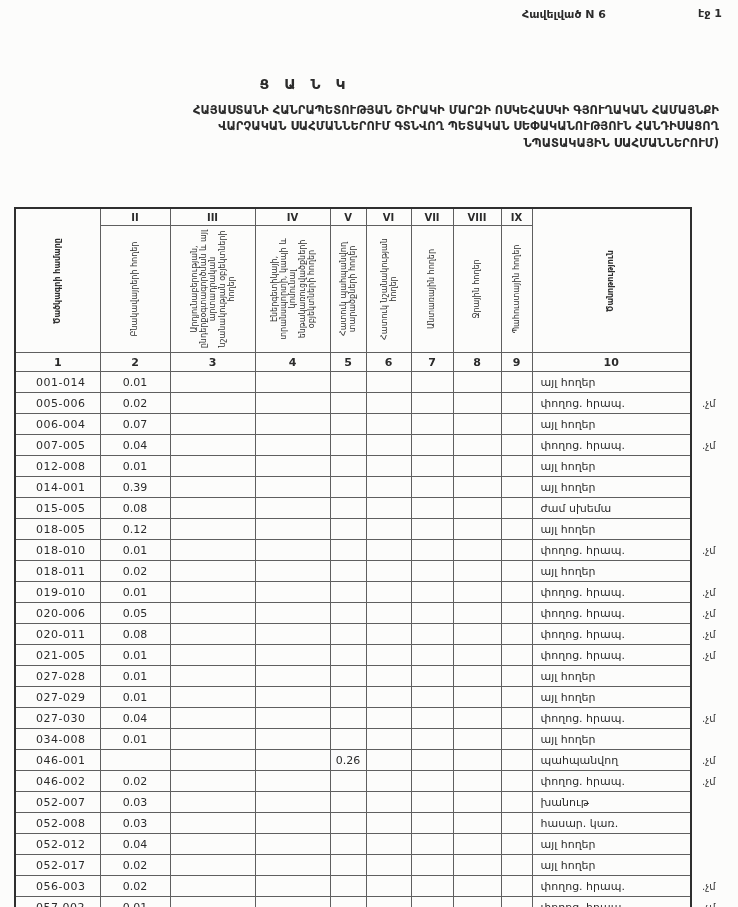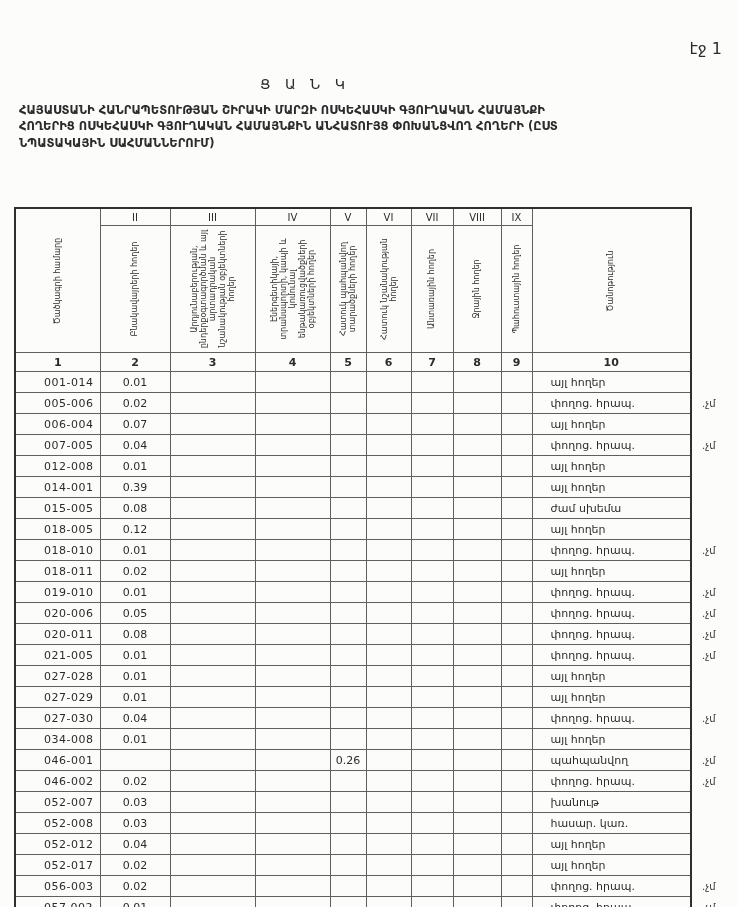--- a/index.html
+++ b/index.html
@@ -1,64 +1,65 @@
 <!DOCTYPE html>
 <html><head>
 <meta charset="utf-8">
 <style>
   html,body{margin:0;padding:0;}
   body{
     width:738px;height:907px;position:relative;overflow:hidden;
     background:#fcfcfb;color:#2b2b2b;
     font-family:"DejaVu Sans", sans-serif;
   }
-  .page-label{position:absolute;top:7px;right:16px;font-size:16px;font-weight:normal;margin-top:32px;}
+  .page-label{position:absolute;top:7px;right:16px;font-size:11px;font-weight:bold;}
   .annex{position:absolute;top:8px;left:430px;width:268px;text-align:center;
          font-size:11px;font-weight:bold;line-height:1.3;}
   .doc-title{position:absolute;top:76px;left:0;width:610px;text-align:center;
-             font-size:14px;font-weight:normal;letter-spacing:5px;}
-  .doc-subtitle{position:absolute;top:102px;left:19px;width:700px;text-align:left;
+             font-size:14px;font-weight:bold;letter-spacing:5px;}
+  .doc-subtitle{position:absolute;top:102px;left:19px;width:700px;text-align:right;
                 font-size:11.5px;font-weight:bold;line-height:1.42;}
   table{position:absolute;top:207px;left:14px;border-collapse:collapse;table-layout:fixed;}
   th,td{border:1px solid #5f5f5f;padding:0;margin:0;font-weight:normal;overflow:hidden;}
   col.c-code{width:85px;} col.c2{width:70px;} col.c3{width:85px;} col.c4{width:75px;}
   col.c5{width:36px;} col.c6{width:45px;} col.c7{width:42px;} col.c8{width:48px;}
   col.c9{width:31px;} col.c-note{width:159px;} col.c-margin{width:46px;}
-  .roman-row th{height:16px;font-size:10px;font-weight:normal;text-align:center;}
+  .roman-row th{height:16px;font-size:10px;font-weight:bold;text-align:center;}
   .vert-row th{height:126px;}
   .num-row th{height:18px;font-size:11px;font-weight:bold;text-align:center;}
   .vcell{position:relative;}
   .vtext{position:absolute;left:50%;top:50%;
          transform:translate(-50%,-50%) rotate(-90deg);
          font-size:8px;line-height:1.15;text-align:center;color:#2e2e2e;display:block;}
   .vh{width:120px;} .vh2{width:138px;}
   tbody td{height:20px;font-size:11px;}
-  td.code-cell{text-align:left;padding-left:28px;letter-spacing:0.5px;}
+  td.code-cell{text-align:left;padding-left:20px;letter-spacing:0.5px;}
   td.value-cell{text-align:center;}
-  td.note-cell{text-align:left;padding-left:18px;}
+  td.note-cell{text-align:left;padding-left:8px;}
   .margin-cell{border:none !important;background:transparent;
                font-size:10px;text-align:left;padding-left:10px;color:#3a3a3a;margin-top:48px;}
   .edge-left{border-left:2px solid #2f2f2f !important;}
   .edge-right{border-right:2px solid #2f2f2f !important;border-radius:8px;}
   .roman-row th:not(.margin-cell){border-top:2px solid #2f2f2f;}
   tbody tr:last-child td:not(.margin-cell){border-bottom:2px solid #2f2f2f;}
 </style>
 </head>
 <body>
 
 <div class="page-label">էջ 1</div>
 
 <div class="annex">
+  <div>Հավելված N 6</div>
 </div>
 
 <div class="doc-title">Ց Ա Ն Կ</div>
 
 <div class="doc-subtitle">
   <div>ՀԱՅԱՍՏԱՆԻ ՀԱՆՐԱՊԵՏՈՒԹՅԱՆ ՇԻՐԱԿԻ ՄԱՐԶԻ ՈՍԿԵՀԱՍԿԻ ԳՅՈՒՂԱԿԱՆ ՀԱՄԱՅՆՔԻ</div>
-  <div>ՀՈՂԵՐԻՑ ՈՍԿԵՀԱՍԿԻ ԳՅՈՒՂԱԿԱՆ ՀԱՄԱՅՆՔԻՆ ԱՆՀԱՏՈՒՅՑ ՓՈԽԱՆՑՎՈՂ ՀՈՂԵՐԻ (ԸՍՏ</div>
+  <div>ՎԱՐՉԱԿԱՆ ՍԱՀՄԱՆՆԵՐՈՒՄ ԳՏՆՎՈՂ ՊԵՏԱԿԱՆ ՍԵՓԱԿԱՆՈՒԹՅՈՒՆ ՀԱՆԴԻՍԱՑՈՂ</div>
   <div>ՆՊԱՏԱԿԱՅԻՆ ՍԱՀՄԱՆՆԵՐՈՒՄ)</div>
 </div>
 
 <table>
   <colgroup>
     <col class="c-code">
       <col class="c2">
       <col class="c3">
       <col class="c4">
       <col class="c5">

